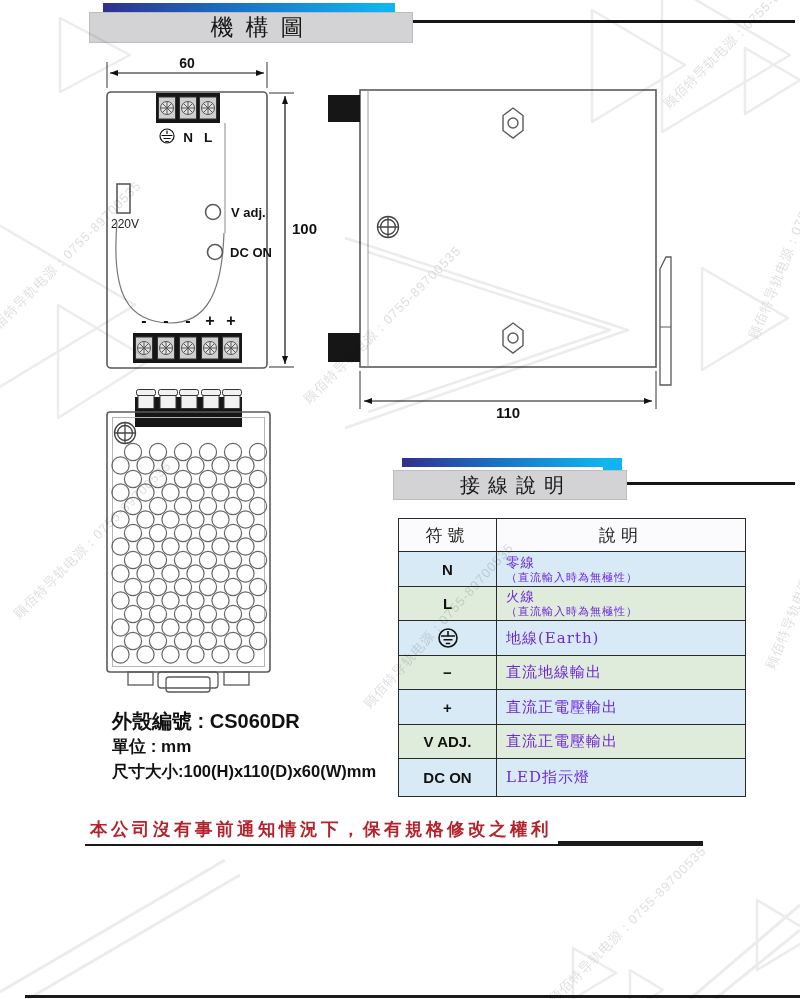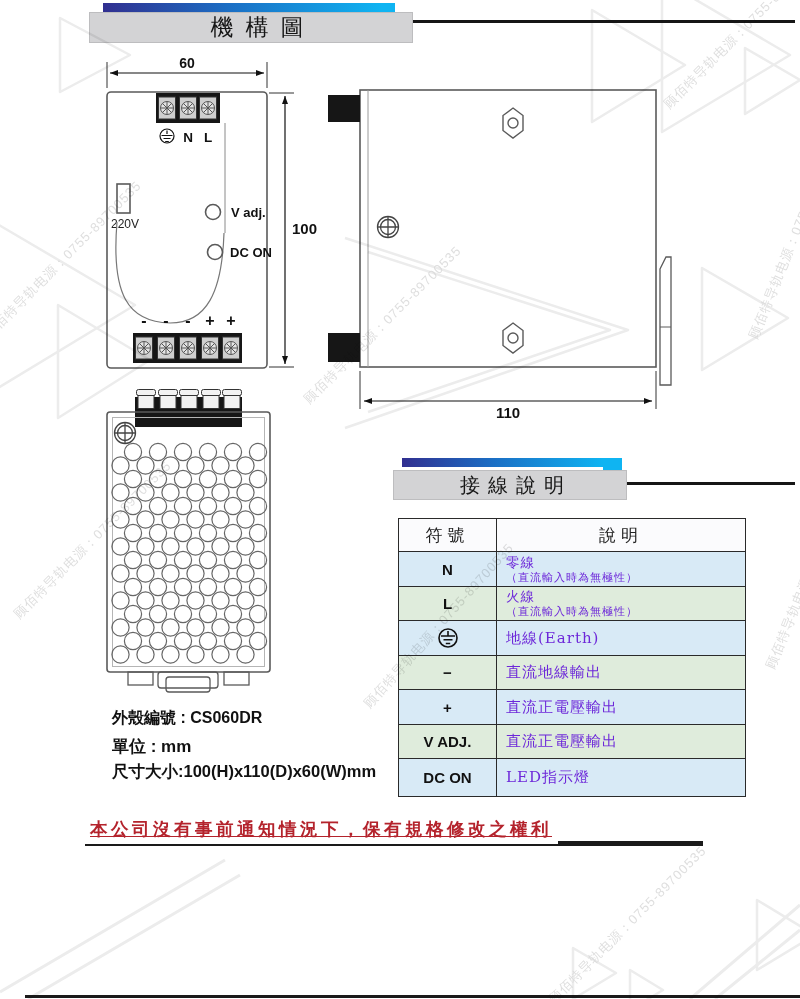--- a/index.html
+++ b/index.html
@@ -43,21 +43,21 @@
   .desc{vertical-align:middle;padding-left:9px !important;
         font-family:"DejaVu Serif","Liberation Serif",serif;font-size:15px;color:#6d28d9;letter-spacing:1px;}
   .desc .l2{font-size:11px;line-height:1.25;display:block;}
   .desc .l1s{font-size:13.5px;line-height:1.25;display:block;}
   .row-b{background:#d8eaf6;}
   .row-g{background:#dfecdc;}
 
   
   #notice{position:absolute;left:90px;top:817px;z-index:2;
           font-family:"DejaVu Serif","Liberation Serif",serif;font-weight:bold;
-          font-size:17.5px;letter-spacing:3.5px;color:#b4232c;text-decoration:underline;}
+          font-size:17.5px;letter-spacing:3.5px;color:#b4232c;}
   .rule{position:absolute;background:#1a1a1a;z-index:2;}
 </style>
 </head>
 <body>
 
 <div>
   <div class="hdr-bar" style="left:103px;top:3px;width:279px;"></div>
   <div class="hdr-tab" style="left:382px;top:3px;width:13px;height:27px;"></div>
   <div class="hdr-box" style="left:89px;top:12px;width:298px;height:29px;font-size:23px;letter-spacing:12px;padding-left:24px;">機構圖</div>
   <div class="hdr-line" style="left:395px;top:20px;width:400px;"></div>
@@ -286,21 +286,21 @@
       </g>
     <g fill="none" stroke="#5a5a5a" stroke-width="1.3">
       <rect x="128" y="672" width="25" height="13"></rect>
       <rect x="224" y="672" width="25" height="13"></rect>
       <rect x="158" y="672" width="60" height="16" rx="3"></rect>
       <rect x="166" y="677" width="44" height="15" rx="3"></rect>
     </g>
   </g>
 </svg>
 
-<div class="info-line" style="top:708px;font-size:16px;">外殼編號 : CS060DR</div>
+<div class="info-line" style="top:708px;font-size:20px;">外殼編號 : CS060DR</div>
 <div class="info-line" style="top:735px;font-size:17px;">單位 : mm</div>
 <div class="info-line" style="top:761px;font-size:16.5px;">尺寸大小:100(H)x110(D)x60(W)mm</div>
 
 <table id="wiring-table">
   <tbody>
       <tr>
     <th class="col-sym">符號</th>
     <th>說明</th>
   </tr>
   <tr class="row-b" style="height:35px;">

